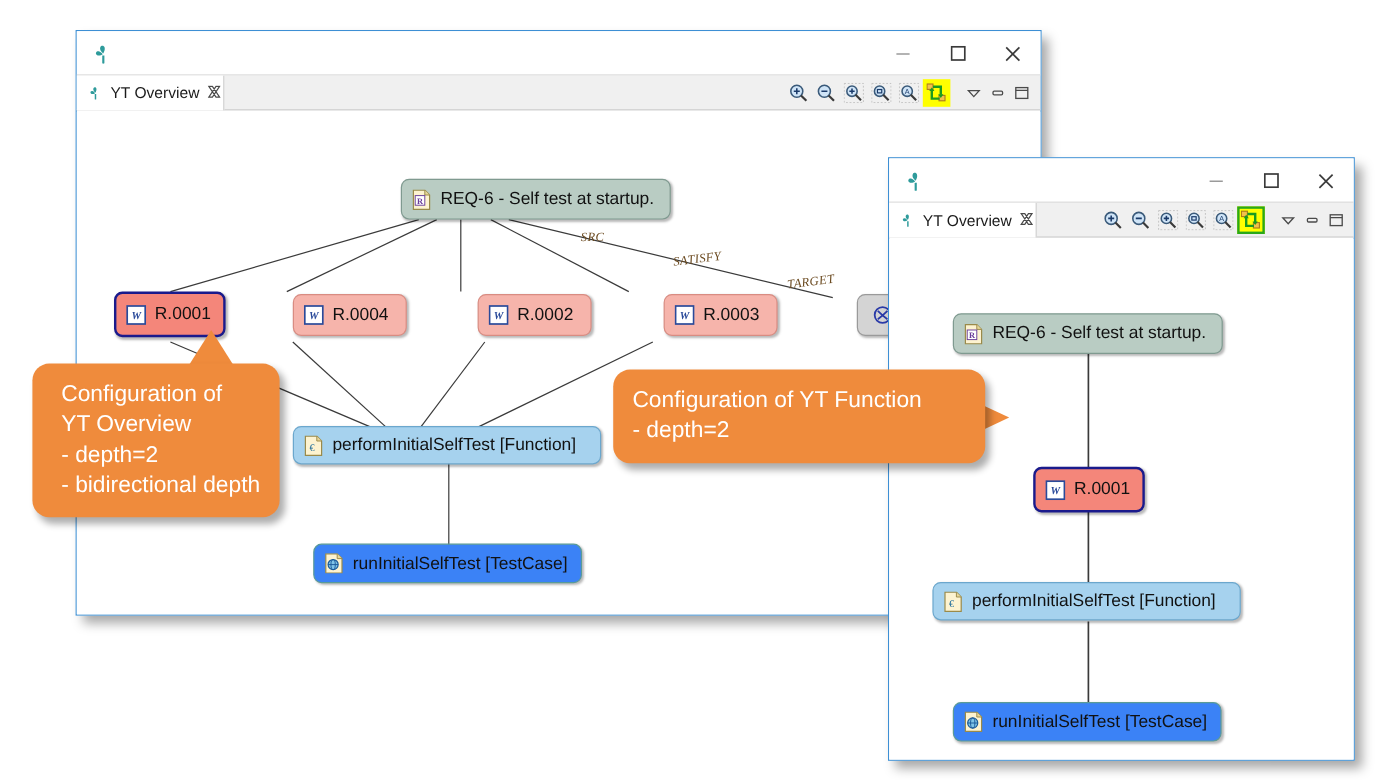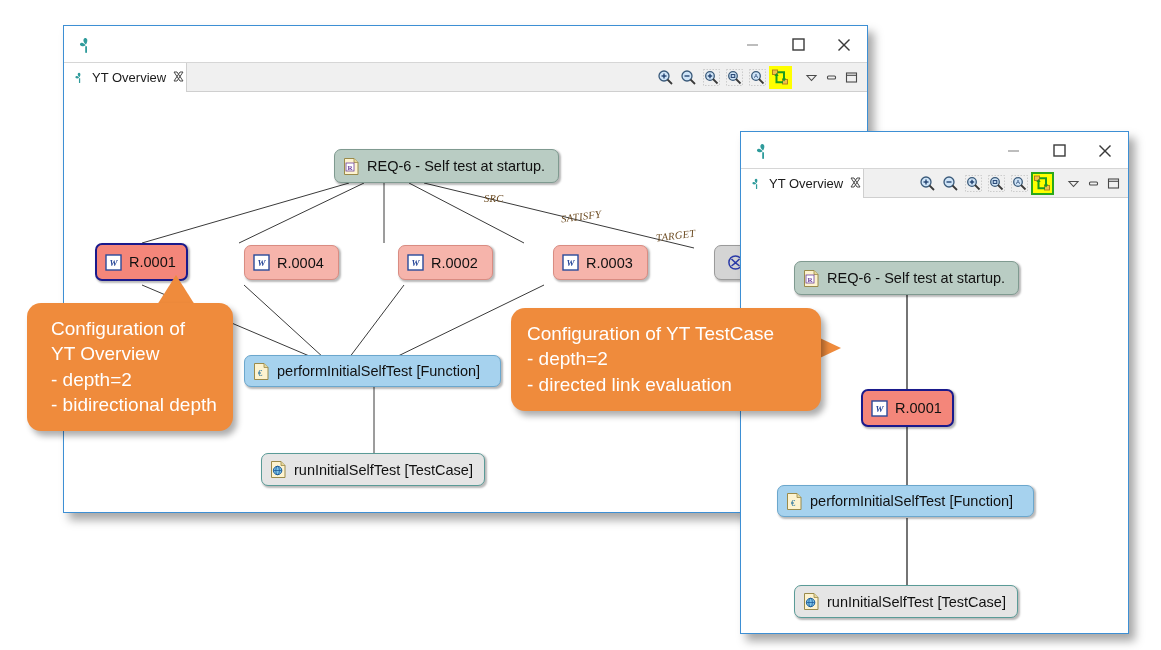--- a/index.html
+++ b/index.html
@@ -56,21 +56,21 @@
     position:absolute;box-sizing:border-box;border-radius:7px;
     display:flex;align-items:center;padding-left:8px;
     font-size:14.5px;color:#111;white-space:nowrap;
     box-shadow:1.5px 1.5px 2px rgba(0,0,0,0.28);
   }
   .node .nicon{width:17px;height:17px;margin-right:7px;flex:none;}
   .node.req{background:#b9ccc3;border:1px solid #7f9a90;}
   .node.wreq{background:#f6b4ab;border:1px solid #d98c82;}
   .node.wreq-sel{background:#f4867a;border:2px solid #1a1a8c;}
   .node.func{background:#a6d2ee;border:1px solid #6ba7cd;}
-  .node.test{background:#e5e5e5;border:1px solid #5a9b97;}
+  .node.test{background:#3b82f6;border:1px solid #5a9b97;}
   .node.gray{background:#d4d4d4;border:1px solid #9a9a9a;}
 
   .edgelabel{
     position:absolute;font-style:italic;font-size:10.5px;
     color:#6b4a20;font-family:"Liberation Serif", serif;letter-spacing:0.3px;
     white-space:nowrap;
   }
   .edges{position:absolute;left:0;top:0;overflow:visible;}
 
   
@@ -513,19 +513,18 @@
     <span class="line">Configuration of</span>
     <span class="line">YT Overview</span>
     <span class="line">- depth=2</span>
     <span class="line">- bidirectional depth</span>
   </div>
 </div>
 
 <div style="position:absolute;left:511px;top:308px;">
   <div class="tail tail-right" style="left:296px;top:24px;"></div>
   <div class="callout" style="left:0;top:0;width:310px;">
-    <span class="line">Configuration of YT TestCase</span>
+    <span class="line">Configuration of YT Function</span>
     <span class="line">- depth=2</span>
-    <span class="line">- directed link evaluation</span>
   </div>
 </div>
 
 </div>
 
 </body></html>

